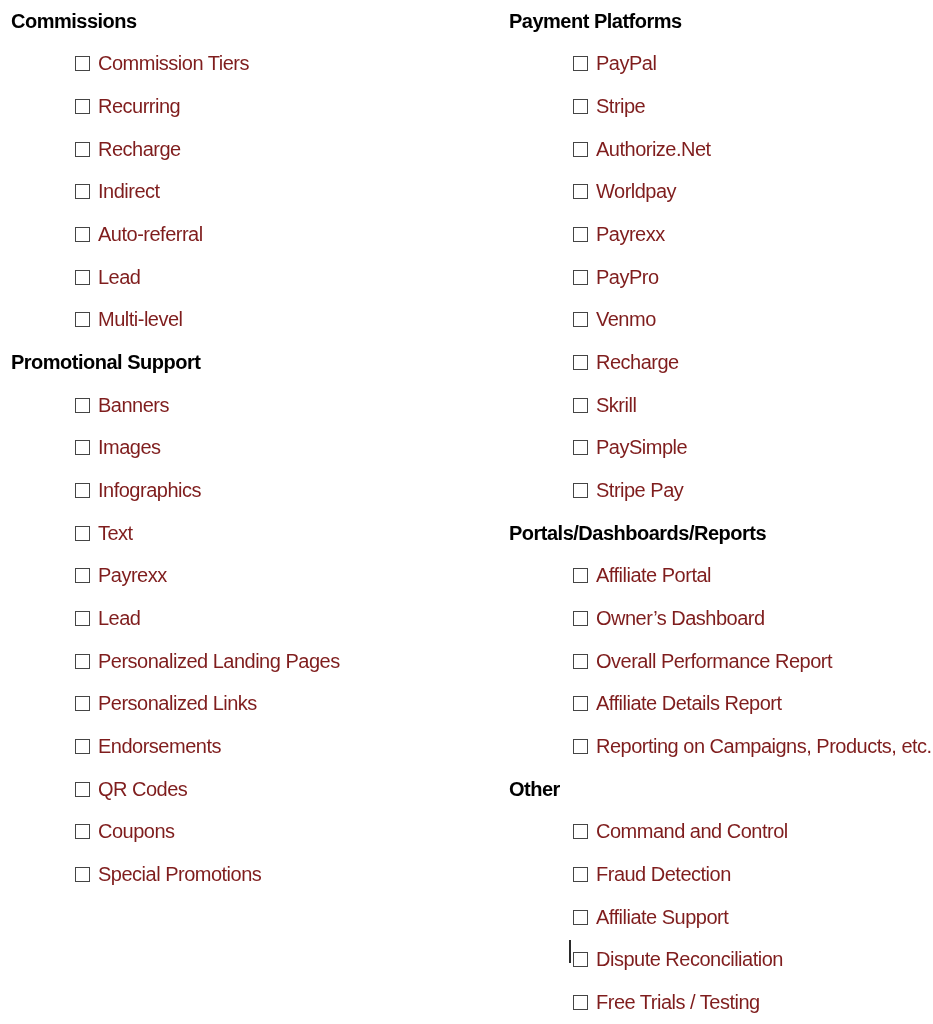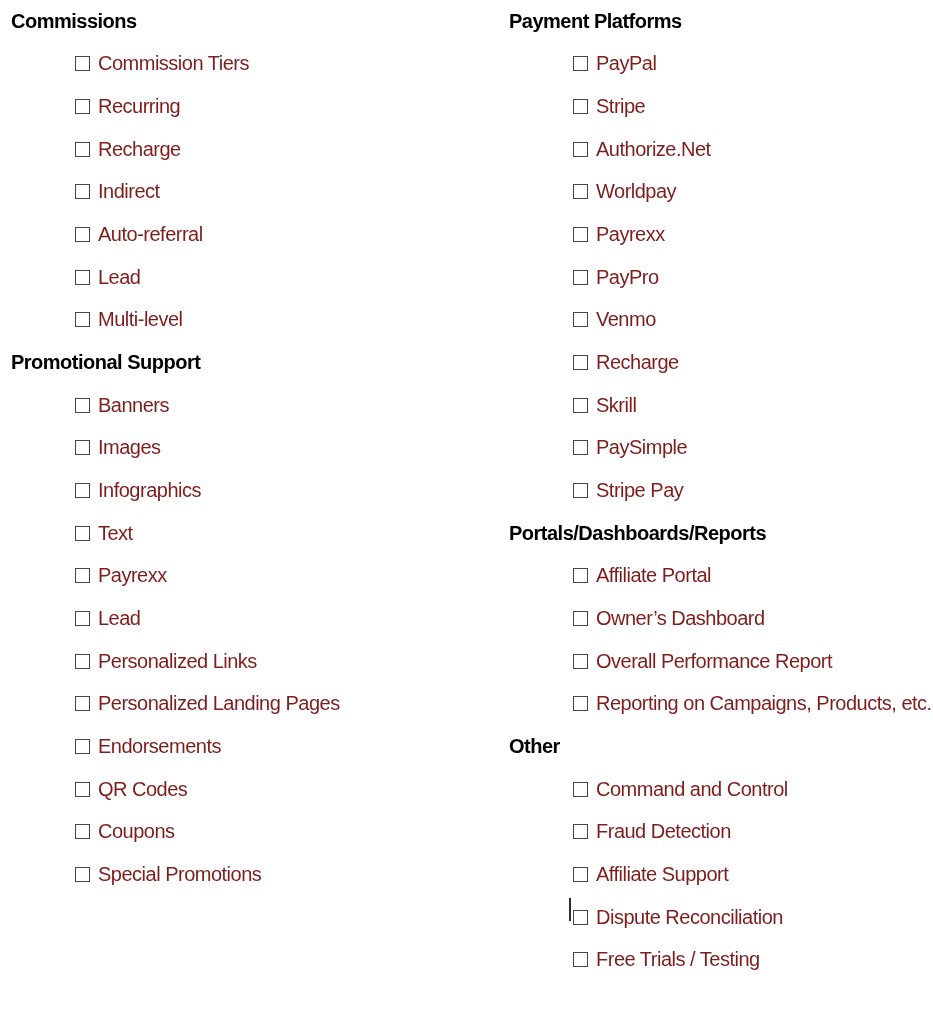--- a/index.html
+++ b/index.html
@@ -139,26 +139,26 @@
   </div>
 
   <div class="row item-row">
     <span class="checkbox" role="checkbox" aria-checked="false"></span>
     <span class="item-label">Lead</span>
   </div>
 
 
   <div class="row item-row">
     <span class="checkbox" role="checkbox" aria-checked="false"></span>
+    <span class="item-label">Personalized Landing Pages</span>
+  </div>
+
+  <div class="row item-row">
+    <span class="checkbox" role="checkbox" aria-checked="false"></span>
     <span class="item-label">Personalized Links</span>
-  </div>
-
-  <div class="row item-row">
-    <span class="checkbox" role="checkbox" aria-checked="false"></span>
-    <span class="item-label">Personalized Landing Pages</span>
   </div>
 
   <div class="row item-row">
     <span class="checkbox" role="checkbox" aria-checked="false"></span>
     <span class="item-label">Endorsements</span>
   </div>
 
 
   <div class="row item-row">
     <span class="checkbox" role="checkbox" aria-checked="false"></span>
@@ -247,20 +247,24 @@
   <div class="row item-row">
     <span class="checkbox" role="checkbox" aria-checked="false"></span>
     <span class="item-label">Owner’s Dashboard</span>
   </div>
 
   <div class="row item-row">
     <span class="checkbox" role="checkbox" aria-checked="false"></span>
     <span class="item-label">Overall Performance Report</span>
   </div>
 
+  <div class="row item-row">
+    <span class="checkbox" role="checkbox" aria-checked="false"></span>
+    <span class="item-label">Affiliate Details Report</span>
+  </div>
 
   <div class="row item-row">
     <span class="checkbox" role="checkbox" aria-checked="false"></span>
     <span class="item-label">Reporting on Campaigns, Products, etc.</span>
   </div>
 
   <div class="row header-row">
     <span class="header-text">Other</span>
   </div>
 

